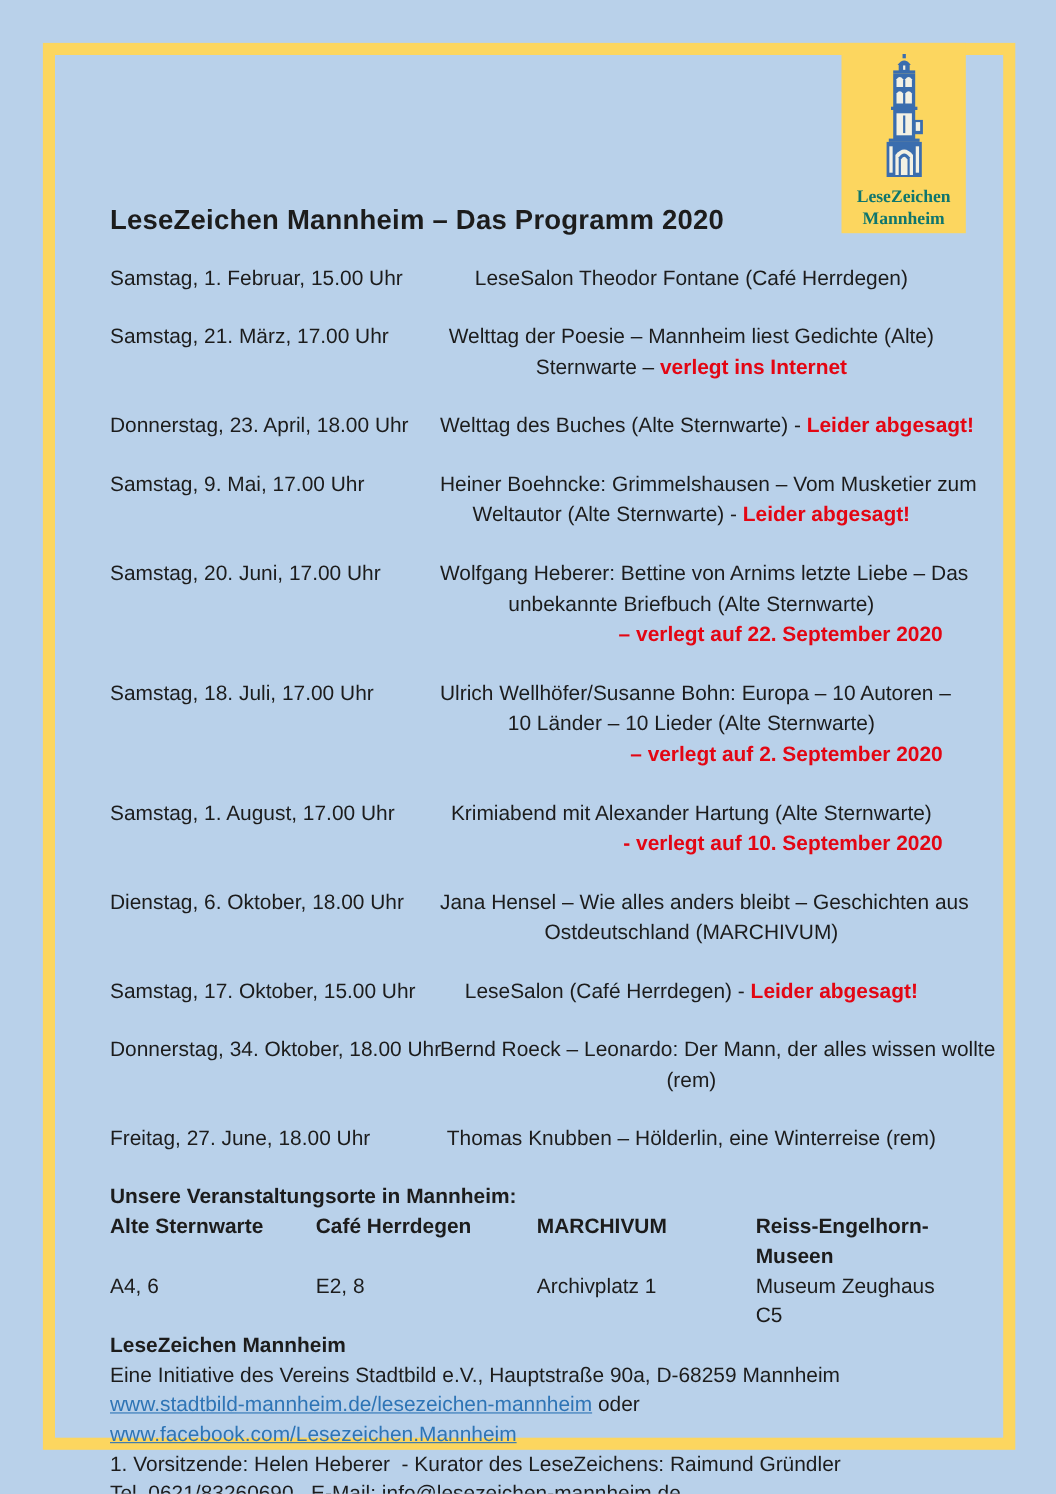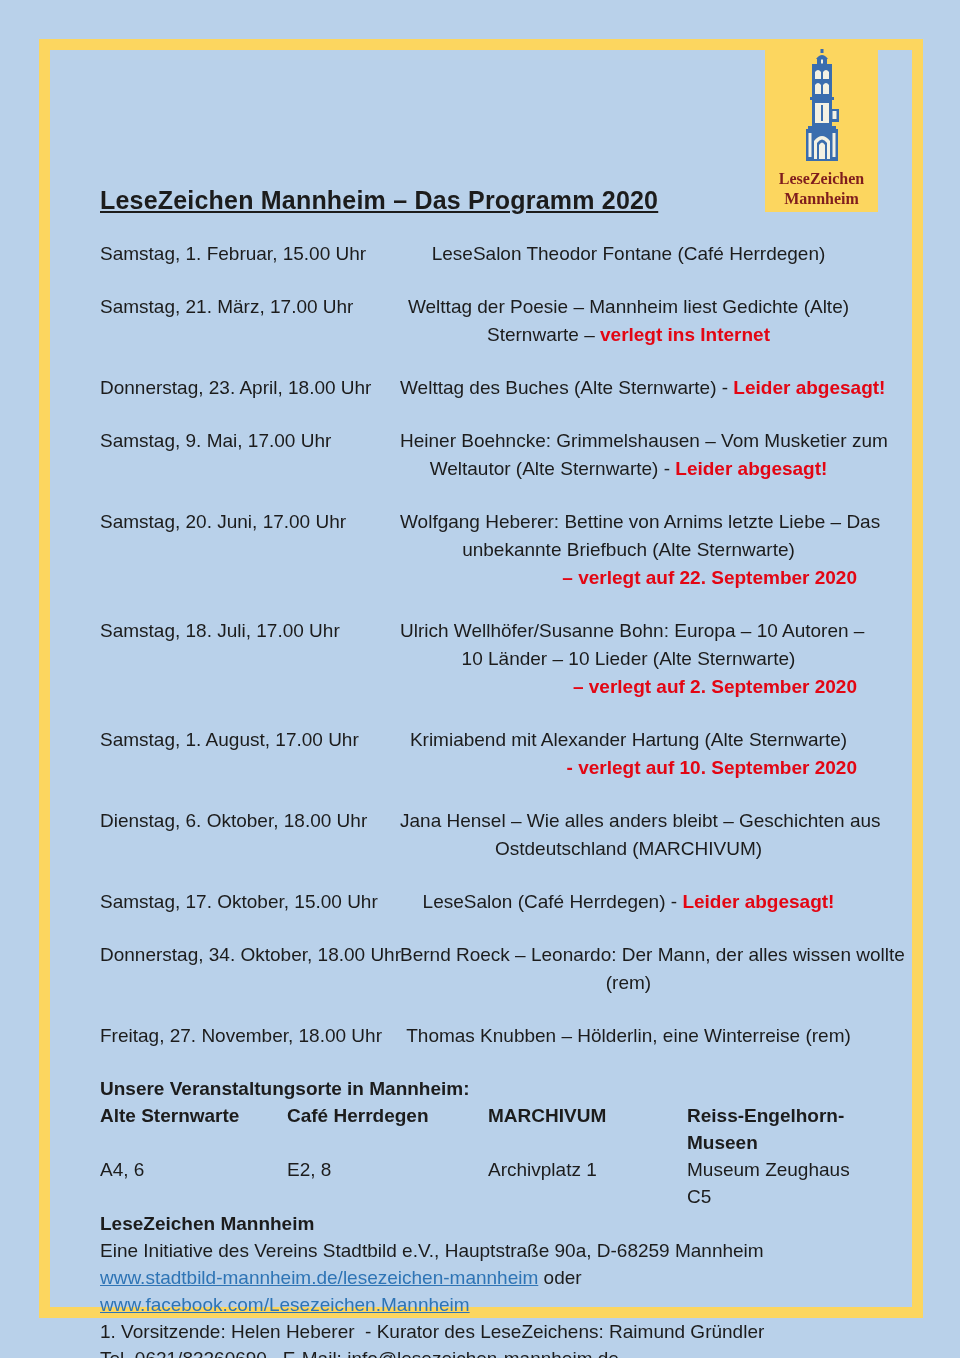--- a/index.html
+++ b/index.html
@@ -14,28 +14,27 @@
     box-sizing:border-box;border:11px solid #fcd65f;z-index:1;
   }
   .logo-box{
     position:absolute;left:765px;top:39px;width:113px;height:173px;
     background:#fcd65f;z-index:3;
     display:flex;flex-direction:column;align-items:center;
     padding-top:10px;box-sizing:border-box;
   }
   .logo-text{
     font-family:"Liberation Serif","DejaVu Serif",serif;
-    font-weight:bold;color:#7f1d1d;font-size:16px;line-height:20px;
+    font-weight:bold;color:#0f766e;font-size:16px;line-height:20px;
     text-align:center;margin-top:4px;
   }
   .main{position:absolute;left:100px;top:186px;width:757px;z-index:2;}
   .page-title{
     font-size:25px;font-weight:bold;line-height:28px;margin:0 0 26px 0;
     letter-spacing:0.2px;
-    text-decoration:underline;
   }
   .program{margin:0;}
   .row{display:flex;margin:0 0 25px 0;}
   .date{width:300px;flex:0 0 300px;font-size:19px;line-height:28px;white-space:nowrap;}
   .event{width:457px;flex:0 0 457px;font-size:19px;line-height:28px;}
   .event .line{white-space:nowrap;text-align:center;}
   .event .line.right{text-align:right;white-space:nowrap;}
   .red{color:#e30613;font-weight:bold;}
   .footer{font-size:19px;line-height:27px;}
   .footer .b{font-weight:bold;}
@@ -156,21 +155,21 @@
         </div>
       </div>
       <div class="row">
         <div class="date">Donnerstag, 34. Oktober, 18.00 Uhr</div>
         <div class="event">
           <div class="line"><span>Bernd Roeck – Leonardo: Der Mann, der alles wissen wollte</span></div>
           <div class="line"><span>(rem)</span></div>
         </div>
       </div>
       <div class="row">
-        <div class="date">Freitag, 27. November, 18.00 Uhr</div>
+        <div class="date">Freitag, 27. June, 18.00 Uhr</div>
         <div class="event">
           <div class="line"><span>Thomas Knubben – Hölderlin, eine Winterreise (rem)</span></div>
         </div>
       </div>
     </div>
 
   <div class="footer">
     <div class="b">Unsere Veranstaltungsorte in Mannheim:</div>
     <div class="vgrid b" id="venue-names">
         <div>Alte Sternwarte</div>

